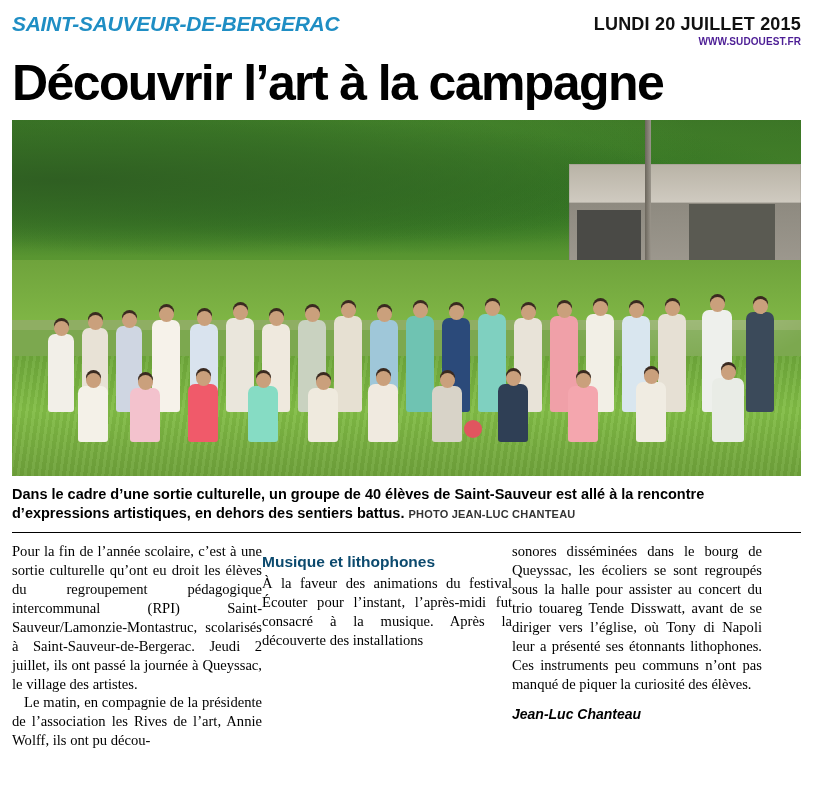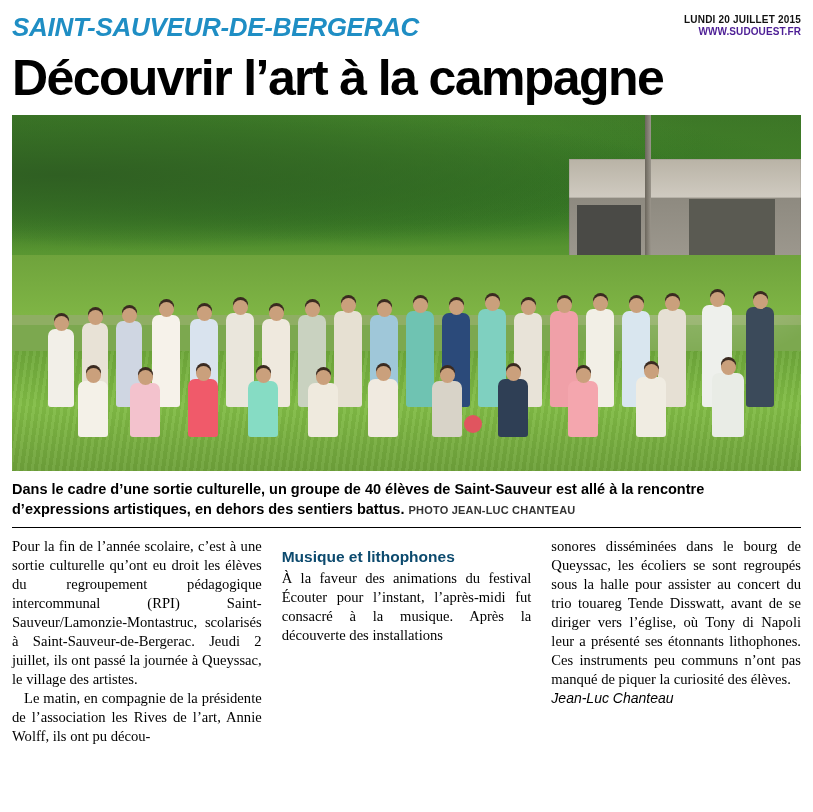--- a/index.html
+++ b/index.html
@@ -26,34 +26,34 @@
   .masthead {
     display: flex;
     align-items: flex-start;
     justify-content: space-between;
     padding-top: 12px;
   }
   .locality {
     font-family: "Liberation Sans", sans-serif;
     font-weight: bold;
     font-style: italic;
-    font-size: 26px;
+    font-size: 21px;
     letter-spacing: -0.3px;
     color: #1f8ec4;
     white-space: nowrap;
   }
   .dateblock {
     text-align: right;
     font-family: "Liberation Sans", sans-serif;
     font-weight: bold;
     line-height: 1.2;
     padding-top: 2px;
   }
   .dateblock .date {
-    font-size: 10px;
+    font-size: 18px;
     letter-spacing: 0.2px;
     color: #111;
   }
   .dateblock .site {
     font-size: 10px;
     letter-spacing: 0.1px;
     color: #4c1d95;
   }
   .headline {
     font-family: "Liberation Sans", sans-serif;
@@ -172,21 +172,20 @@
   .rule {
     width: 789px;
     height: 1px;
     background: #000;
     margin: 8px 0 0 0;
   }
 
   
   .columns {
     display: flex;
-    gap: 20px;
     margin-top: 9px;
     width: 789px;
   }
   .col {
     width: 250px;
     font-size: 14.6px;
     line-height: 1.30;
     text-align: justify;
     hyphens: auto;
   }
@@ -198,24 +197,24 @@
   }
   .subhead {
     font-family: Liberation Sans, sans-serif;
     font-weight: bold;
     font-size: 15.5px;
     color: #0c4a6e;
     margin: 10px 0 2px 0;
   }
   .signature {
     font-family: "Liberation Sans", sans-serif;
-    font-weight: normal;
+    font-weight: bold;
     font-style: italic;
     font-size: 14px;
-    margin-top: 0;
+    margin-top: 12px;
   }
 </style>
 </head>
 <body>
 
 <div class="page">
 
   <div class="masthead">
     <div class="locality">SAINT-SAUVEUR-DE-BERGERAC</div>
     <div class="dateblock">

